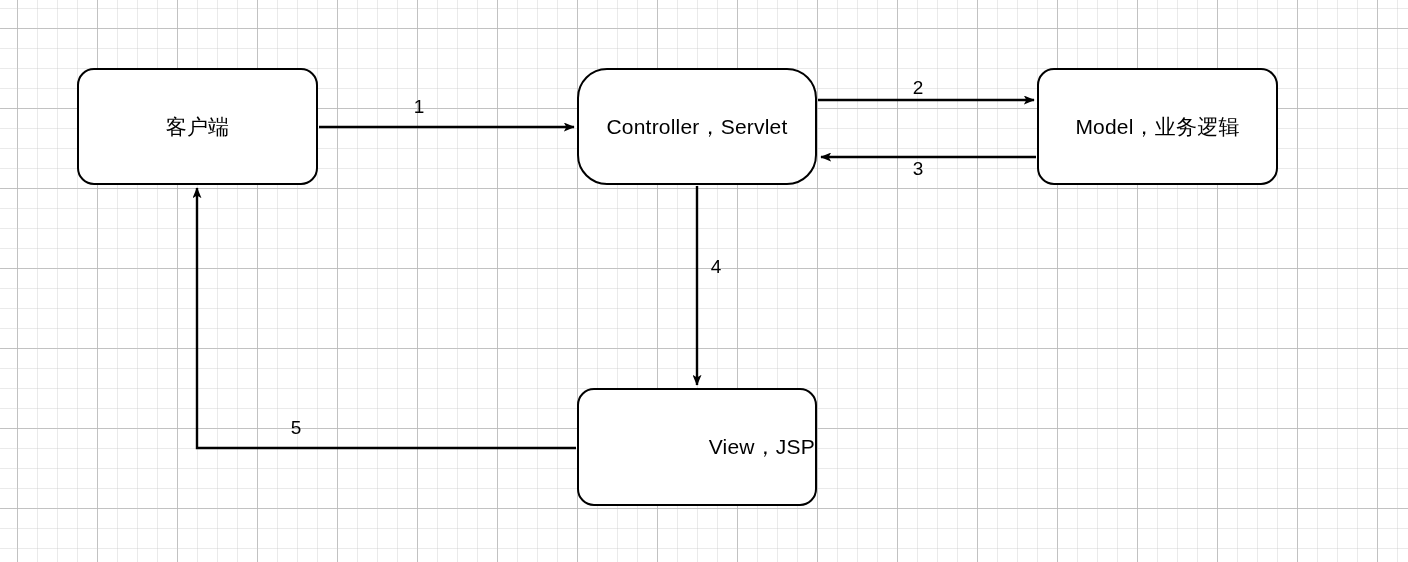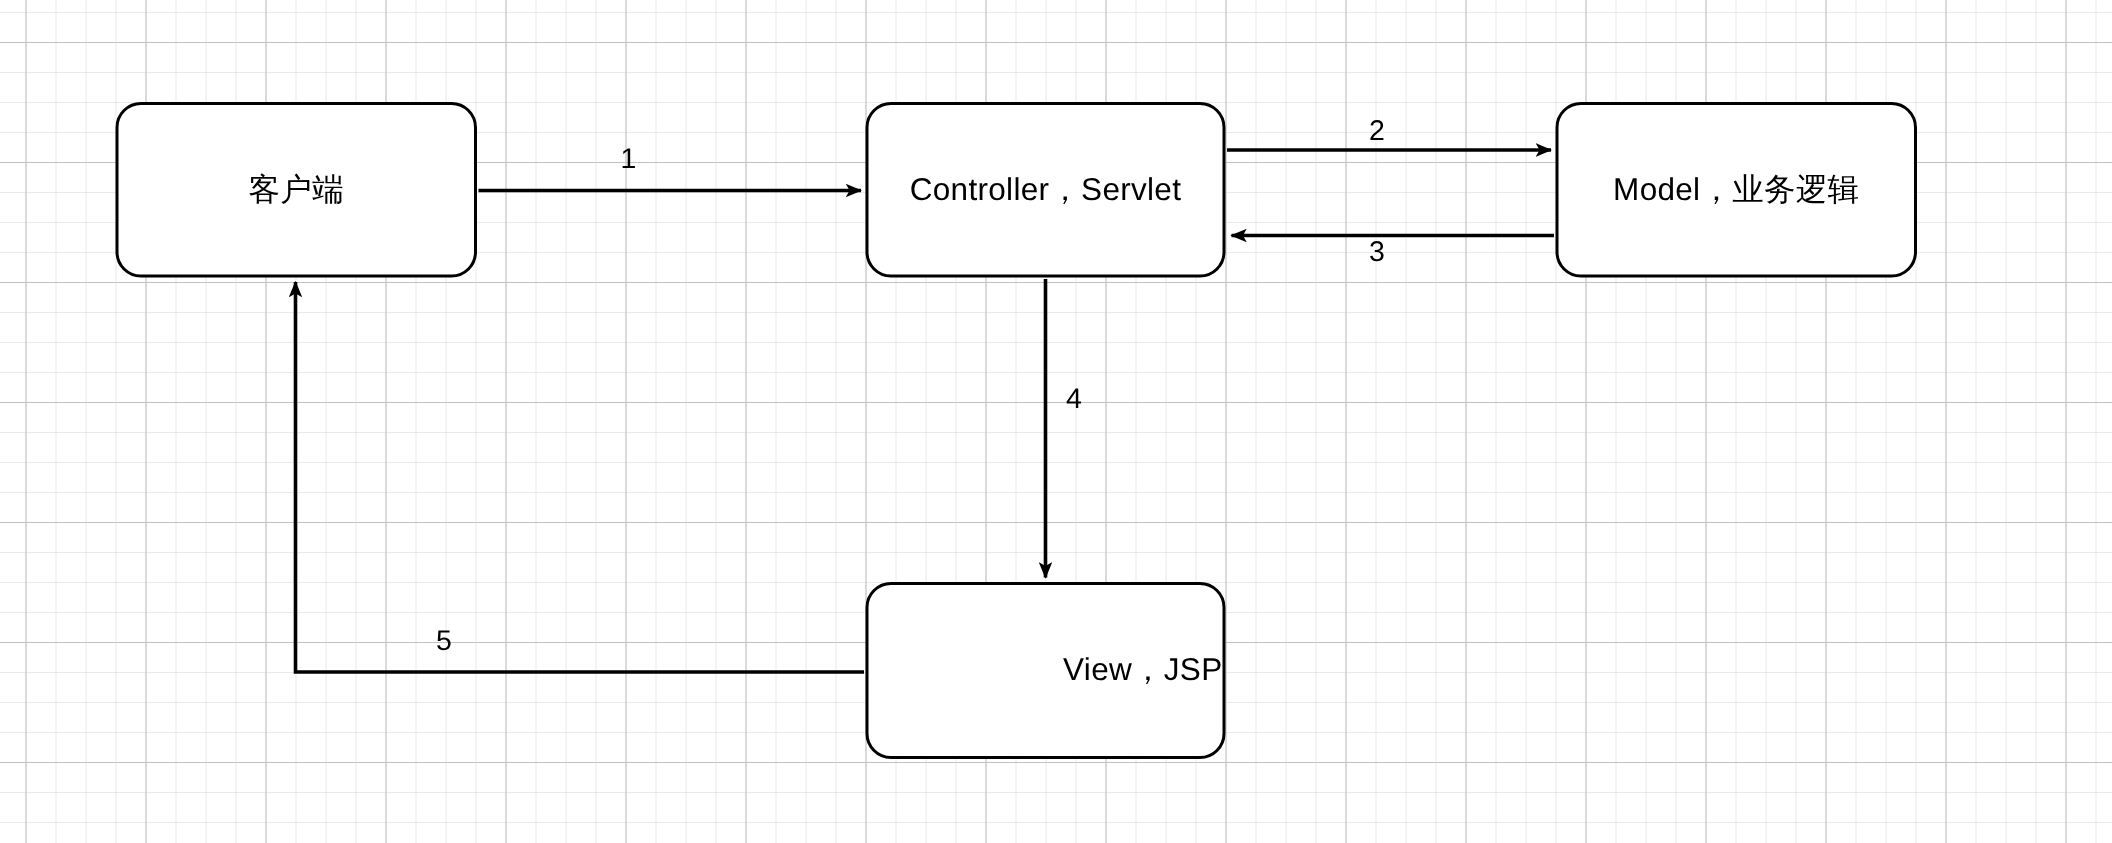--- a/index.html
+++ b/index.html
@@ -88,21 +88,21 @@
 
     <line x1="697" y1="186" x2="697" y2="385" stroke="#000000" stroke-width="2.4" marker-end="url(#arrowhead)"></line>
 
     <polyline points="576,448 197,448 197,188" fill="none" stroke="#000000" stroke-width="2.4" marker-end="url(#arrowhead)"></polyline>
   </svg>
 
   <div class="node" style="left:77px; top:68px; width:241px; height:117px;">
     <span class="node-label">客户端</span>
   </div>
 
-  <div class="node" style="left:577px; top:68px; width:240px; height:117px;">
+  <div class="node" style="left:577px; top:68px; width:240px; height:117px;border-radius:30px;">
     <span class="node-label">Controller，Servlet</span>
   </div>
 
   <div class="node" style="left:1037px; top:68px; width:241px; height:117px;border-radius:17px;">
     <span class="node-label">Model，业务逻辑</span>
   </div>
 
   <div class="node" style="left:577px; top:388px; width:240px; height:118px;justify-content:flex-end;">
     <span class="node-label">View，JSP</span>
   </div>

